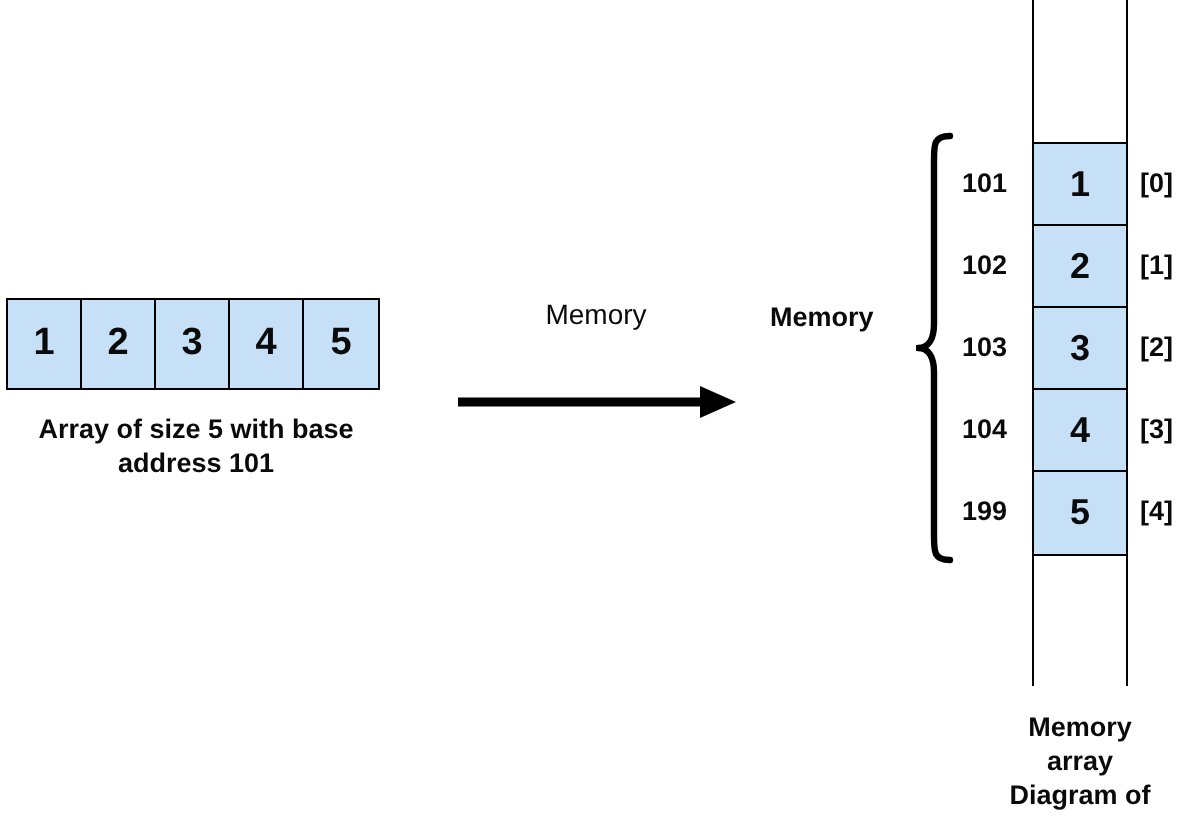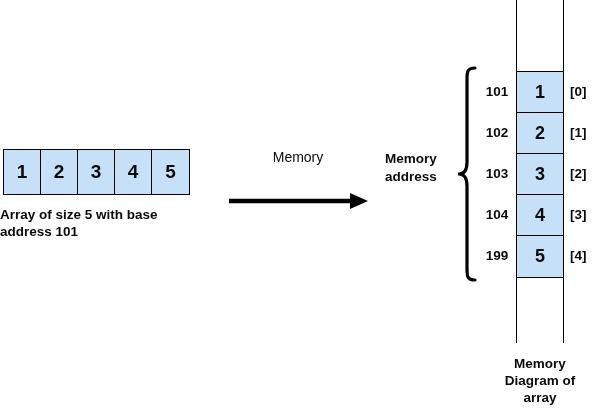--- a/index.html
+++ b/index.html
@@ -40,21 +40,21 @@
     font-weight: bold;
     color: #0a0a0a;
   }
   .array-cell:last-child { border-right: none; }
 
   #array-caption {
     position: absolute;
     left: 0px;
     top: 206px;
     width: 196px;
-    text-align: left;
+    text-align: center;
     font-size: 13.5px;
     font-weight: bold;
     color: #0a0a0a;
     line-height: 17px;
   }
 
   
   #transform-label {
     position: absolute;
     left: 228px;
@@ -124,21 +124,21 @@
     font-size: 18px;
     font-weight: bold;
     color: #0a0a0a;
   }
   .mem-cell:last-child { border-bottom: none; }
 
   .addr-label {
     position: absolute;
     left: 481px;
     width: 32px;
-    text-align: center;
+    text-align: left;
     font-size: 13.5px;
     font-weight: bold;
     color: #0a0a0a;
   }
   .idx-label {
     position: absolute;
     left: 570px;
     width: 30px;
     text-align: left;
     font-size: 13.5px;
@@ -180,21 +180,20 @@
     <div>Memory</div>
   </div>
 
   <svg id="transform-arrow" viewBox="0 0 140 22">
     <line x1="1" y1="11" x2="125" y2="11" stroke="#000000" stroke-width="4.5"></line>
     <polygon points="122,3 140,11 122,19" fill="#000000"></polygon>
   </svg>
 
   <div id="mem-label">
     <div>Memory</div>
-    <div>address</div>
   </div>
 
   <svg id="mem-brace" viewBox="0 0 20 216" preserveAspectRatio="none">
     <path d="M 17 2 C 9 2 9 6 9 14 L 9 96 C 9 104 6 108 1 108 C 6 108 9 112 9 120 L 9 202 C 9 210 9 214 17 214" fill="none" stroke="#000000" stroke-width="3.2" stroke-linecap="round" stroke-linejoin="round"></path>
   </svg>
 
   <div id="mem-strip"></div>
 
   <div id="mem-cells">
     <div class="mem-cell">1</div>
@@ -211,17 +210,17 @@
   <div class="addr-label" style="top:248px">199</div>
 
   <div class="idx-label" style="top:84px">[0]</div>
   <div class="idx-label" style="top:125px">[1]</div>
   <div class="idx-label" style="top:166px">[2]</div>
   <div class="idx-label" style="top:207px">[3]</div>
   <div class="idx-label" style="top:248px">[4]</div>
 
   <div id="mem-caption">
     <div>Memory</div>
+    <div>array</div>
     <div>Diagram of</div>
-    <div>array</div>
   </div>
 
 </div>
 
 </body></html>

